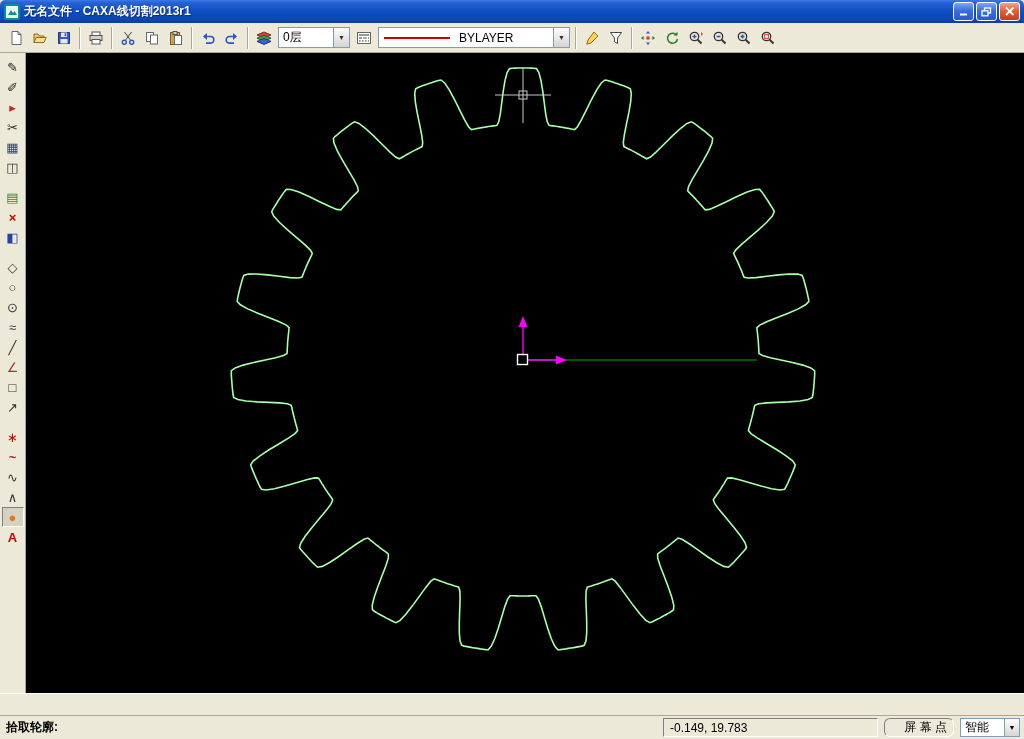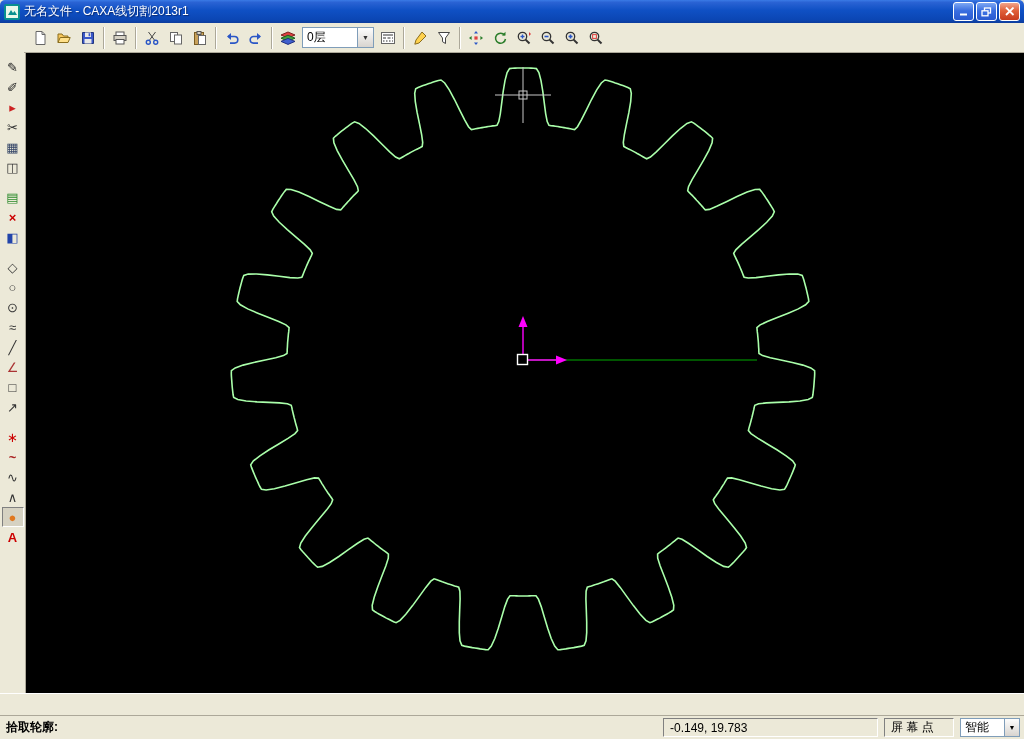--- a/index.html
+++ b/index.html
@@ -5,36 +5,36 @@
   * { margin:0; padding:0; box-sizing:border-box; }
   html,body { width:1024px; height:739px; overflow:hidden;
     font-family:"Liberation Sans", sans-serif; font-size:12px; background:#ece9d8; }
   .window { width:1024px; height:739px; display:flex; flex-direction:column; }
 
   
   .titlebar { height:23px; flex:0 0 23px; display:flex; align-items:center; padding:0 4px;
     background:linear-gradient(180deg,#3a7be6 0%,#2a63d4 10%,#0f50c4 45%,#0b46b4 85%,#0d3c9c 100%);
     border-radius:5px 5px 0 0; color:#fff; }
   .titlebar .app-icon { width:16px; height:16px; margin-right:4px; display:inline-flex; }
-  .titlebar .title { font-weight:normal; font-size:12px; text-shadow:1px 1px 1px #0a2c74; flex:1;
+  .titlebar .title { font-weight:bold; font-size:12px; text-shadow:1px 1px 1px #0a2c74; flex:1;
     white-space:nowrap; overflow:hidden; }
   .win-buttons { display:flex; gap:2px; }
   .win-btn { width:21px; height:19px; border:1px solid #fff; border-radius:3px; display:flex;
     align-items:center; justify-content:center; cursor:default; padding:0;
     background:linear-gradient(180deg,#7da8f4,#3a6ee0 45%,#2a5ad0); }
   .win-btn.close { background:linear-gradient(180deg,#f2a58c,#e0613a 45%,#c83c1e); }
 
   
   .menubar { height:25px; flex:0 0 25px; display:flex; align-items:center; padding-left:6px;
     background:#ece9d8; border-bottom:1px solid #aca899; }
   .menu-item { padding:3px 8px; cursor:default; }
 
   
   .toolbar { height:30px; flex:0 0 30px; display:flex; align-items:center; padding-left:4px;
-    background:#ece9d8; border-bottom:1px solid #aca899;margin-left:24px; }
+    background:#ece9d8; border-bottom:1px solid #aca899; }
   .tb { width:24px; height:24px; display:flex; align-items:center; justify-content:center;
     border:1px solid transparent; background:transparent; padding:0; cursor:default; }
   .sep { width:2px; height:22px; margin:0 3px; border-left:1px solid #aca899; border-right:1px solid #fff; }
   .combo { height:21px; background:#fff; border:1px solid #7f9db9; display:flex; align-items:center;
     margin:0 2px; font-size:12px; }
   .combo .val { flex:1; padding:0 4px; white-space:nowrap; overflow:hidden; }
   .combo .dd { width:16px; height:100%; display:flex; align-items:center; justify-content:center;
     background:linear-gradient(180deg,#fdfdfd,#d8d4cf); border-left:1px solid #7f9db9; font-size:7px; color:#333; }
   .combo.layer { width:72px; }
   .combo.linetype { width:192px; }
@@ -53,21 +53,21 @@
 
   
   .prompt-row { height:22px; flex:0 0 22px; background:#ece9d8; border-top:1px solid #fff; }
   .statusbar { height:24px; flex:0 0 24px; background:#ece9d8; border-top:1px solid #aca899;
     display:flex; align-items:center; padding:0 4px; }
   .prompt { flex:1; padding-left:2px;font-weight:bold; }
   .sb-right { display:flex; align-items:center; gap:6px; }
   .sb-box { height:19px; display:flex; align-items:center; background:#ece9d8;
     border:1px solid; border-color:#808080 #fff #fff #808080; padding:0 6px; }
   .sb-box.coord { width:215px; background:#ece9d8; }
-  .sb-box.screen { width:70px; justify-content:flex-start; }
+  .sb-box.screen { width:70px; justify-content:flex-end;border-radius:6px; }
   .sb-combo { width:60px; height:19px; background:#fff; border:1px solid #7f9db9;
     display:flex; align-items:center; }
   .sb-combo span:first-child { flex:1; padding:0 4px; }
   .sb-combo .dd-arrow { width:15px; height:100%; display:flex; align-items:center; justify-content:center;
     font-size:7px; background:linear-gradient(180deg,#fdfdfd,#d8d4cf); border-left:1px solid #7f9db9; }
 </style>
 </head>
 <body>
 
 <div class="window">
@@ -180,20 +180,25 @@
       <span class="dd">▼</span>
     </div>
     <button class="tb">
       <svg width="16" height="16">
           <rect x="1.5" y="2.5" width="13" height="11" fill="#fff" stroke="#666"></rect>
           <line x1="3" y1="5" x2="13" y2="5" stroke="#333"></line>
           <line x1="3" y1="8" x2="13" y2="8" stroke="#333" stroke-dasharray="3 1.5"></line>
           <line x1="3" y1="11" x2="13" y2="11" stroke="#333" stroke-dasharray="1.5 1.5"></line>
         </svg>
     </button>
+    <div class="combo linetype">
+      <span class="line-sample" style="border-color:#cc0000"></span>
+      <span class="val">BYLAYER</span>
+      <span class="dd">▼</span>
+    </div>
     <span class="sep"></span>
     <button class="tb">
       <svg width="16" height="16">
           <path d="M10 2l4 4-7 7-4.2 1.2L4 10z" fill="#ffd24d" stroke="#8a6d1d"></path>
         </svg>
     </button>
     <button class="tb">
       <svg width="16" height="16">
           <path d="M2.5 2.5h11L9.5 8v5.5l-3-1.8V8z" fill="#fff" stroke="#444"></path>
         </svg>

